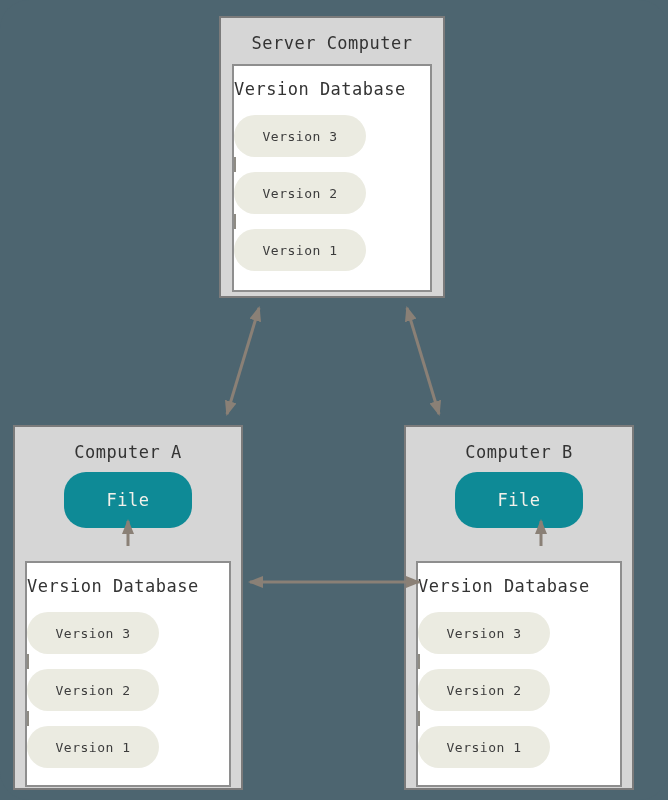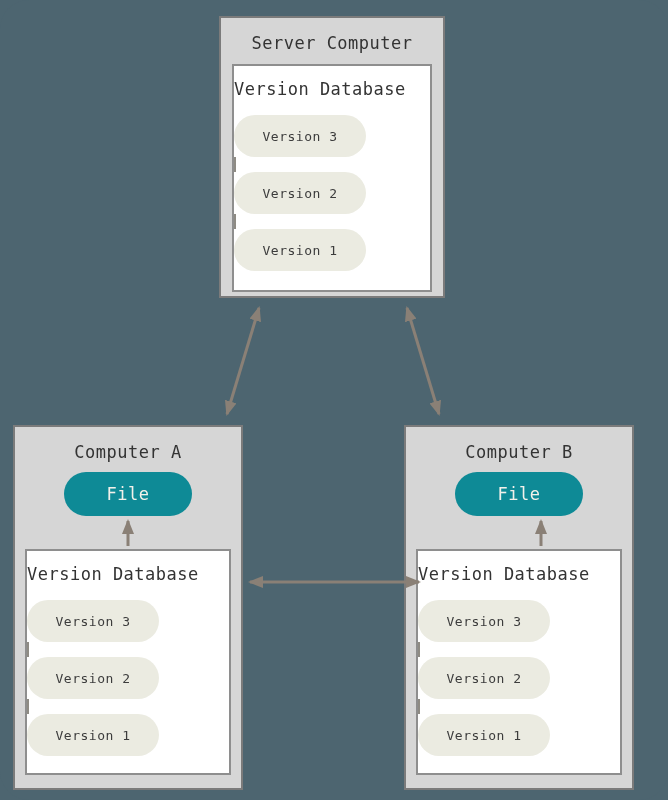--- a/index.html
+++ b/index.html
@@ -33,21 +33,21 @@
     margin-top: 13px;
     font-size: 17px;
     line-height: 24px;
     letter-spacing: 0.5px;
     color: var(--title-text, #333333);
     white-space: nowrap;
   }
   .file-pill {
     margin-top: 8px;
     width: 128px;
-    height: 44px;
+    height: 56px;
     border-radius: 22px;
     background: var(--file-fill, #0e8a96);
     color: var(--file-text, #f2f1ea);
     display: flex;
     align-items: center;
     justify-content: center;
     font-size: 17px;
     letter-spacing: 0.5px;
   }
   .panel {

